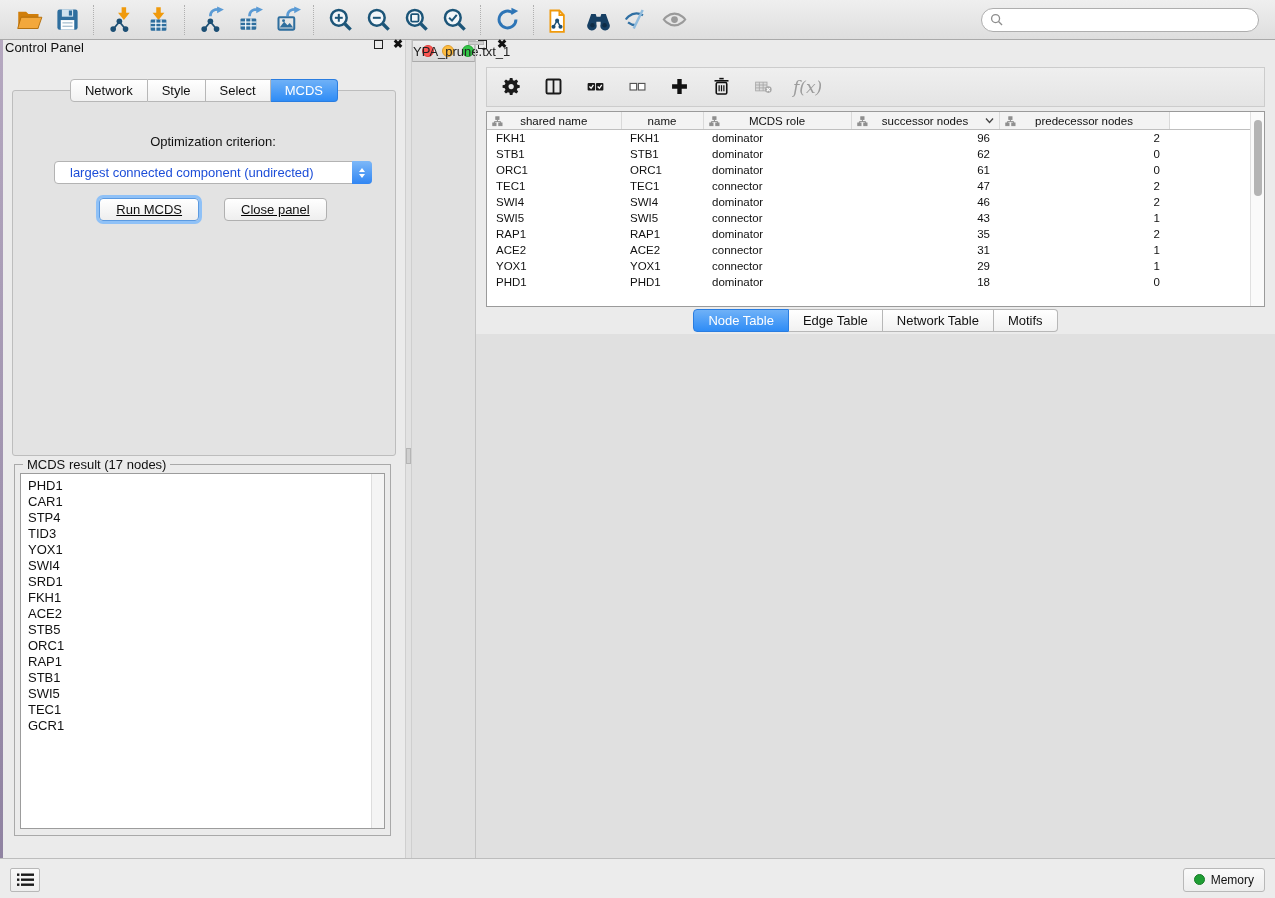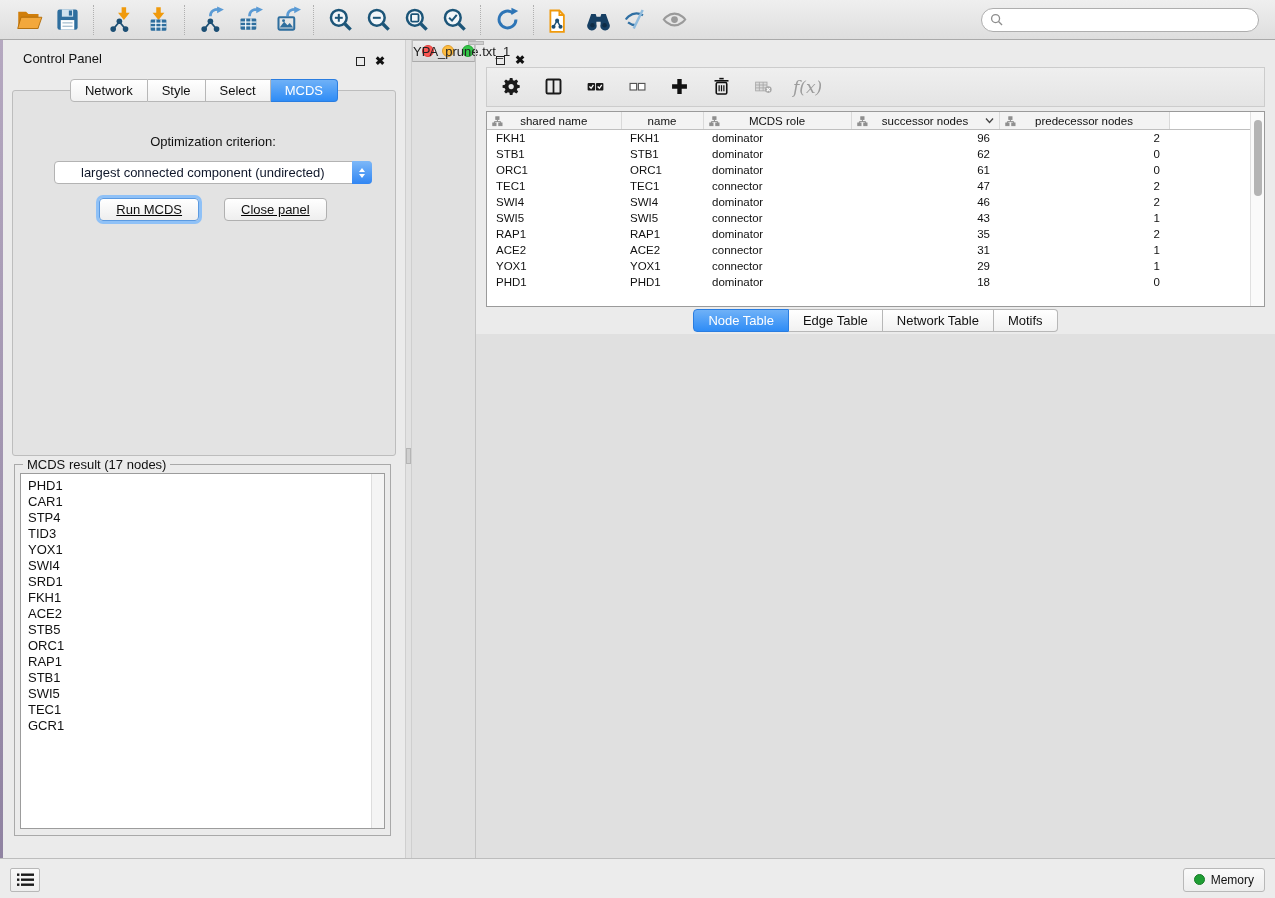--- a/index.html
+++ b/index.html
@@ -21,40 +21,40 @@
     border:1px solid #aeaeae; border-radius:12px; display:flex; align-items:center; padding:0 8px; }
   .searchbox input { border:none; outline:none; flex:1; font-size:12px; font-family:"Liberation Sans",sans-serif; background:transparent; }
 
   
   .main { position:absolute; left:3px; top:40px; width:1272px; height:818px; display:flex; background:#e6e6e6; }
   .vsplit { width:7px; background:#e2e2e2; border-left:1px solid #cfcfcf; border-right:1px solid #cfcfcf; position:relative; }
   .vsplit .handle { position:absolute; top:408px; left:0px; width:5px; height:16px; background:#cfcfcf; border:1px solid #b5b5b5; }
 
   
   .cpanel { width:402px; background:#ebebeb; display:flex; flex-direction:column; }
-  .panel-titlebar { height:26px; display:flex; align-items:flex-end; padding:0 20px; font-size:13px; color:#111; }
+  .panel-titlebar { height:26px; display:flex; align-items:flex-start; padding:0 2px; font-size:13px; color:#111; }
   .panel-titlebar .ttl { flex:1; }
   .win-ctl { display:flex; gap:10px; align-items:center; }
   .float-glyph { width:9px; height:9px; border:1.5px solid #222; display:inline-block; }
   .close-glyph { font-size:12px; font-weight:bold; color:#111; line-height:9px; }
 
   .cp-body { flex:1; position:relative; }
   .cp-inner { position:absolute; left:9px; right:9px; top:24px; height:366px;
     background:#e3e3e3; border:1px solid #bdbdbd; border-radius:3px; }
   .cp-tabs { position:absolute; top:13px; left:0; right:0; display:flex; justify-content:center; z-index:3; }
   .seg-btn { font-size:13px; padding:3px 14px; background:linear-gradient(#ffffff,#f1f1f1); border:1px solid #b7b7b7;
     border-left-width:0; color:#111; }
   .seg-btn:first-child { border-left-width:1px; border-radius:4px 0 0 4px; }
   .seg-btn:last-child { border-radius:0 4px 4px 0; }
   .seg-btn.active { background:linear-gradient(#6fb1f7,#2e8cf6); color:#fff; border-color:#2a7de0; }
 
   .crit-label { text-align:center; margin-top:44px; font-size:13px; color:#111; }
   .dropdown { margin:12px auto 0; width:318px; height:23px; background:#fff; border:1px solid #b3b3b3; border-radius:4px;
     display:flex; align-items:center; position:relative; }
-  .dropdown .val { flex:1; font-size:13px; padding-left:15px; color:#0f172a; white-space:nowrap;margin-left:11px; }
+  .dropdown .val { flex:1; font-size:13px; padding-left:15px; color:#1d4ed8; white-space:nowrap; }
   .dd-step { width:20px; height:23px; margin-right:-1px; border-radius:0 4px 4px 0;
     background:linear-gradient(#7db8f8,#3186f3); display:flex; flex-direction:column; align-items:center; justify-content:center; gap:2px; }
   .dd-step .up { width:0;height:0;border-left:3.5px solid transparent;border-right:3.5px solid transparent;border-bottom:4px solid #fff; }
   .dd-step .dn { width:0;height:0;border-left:3.5px solid transparent;border-right:3.5px solid transparent;border-top:4px solid #fff; }
   .btn-row { display:flex; justify-content:center; gap:25px; margin-top:14px;text-decoration:underline; }
   .push-btn { font-size:13px; font-family:"Liberation Sans",sans-serif; padding:3px 16px; background:linear-gradient(#ffffff,#eeeeee);
     border:1px solid #b0b0b0; border-radius:4px; color:#111; }
   .push-btn.focused { box-shadow:0 0 0 3px #8fc1f7; border-color:#5c9ae0; }
 
   .groupbox { position:absolute; left:11px; right:14px; top:398px; height:372px;

